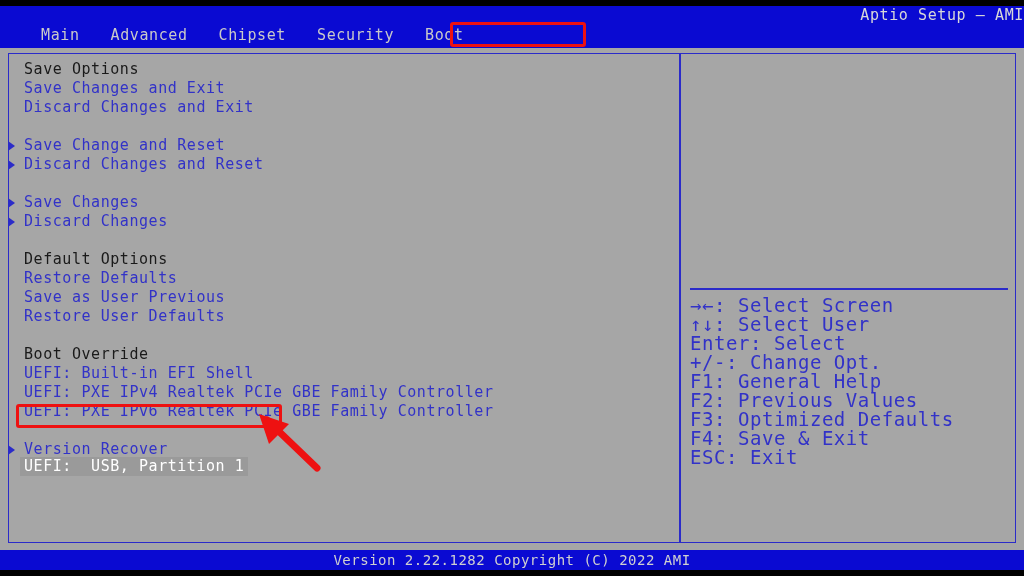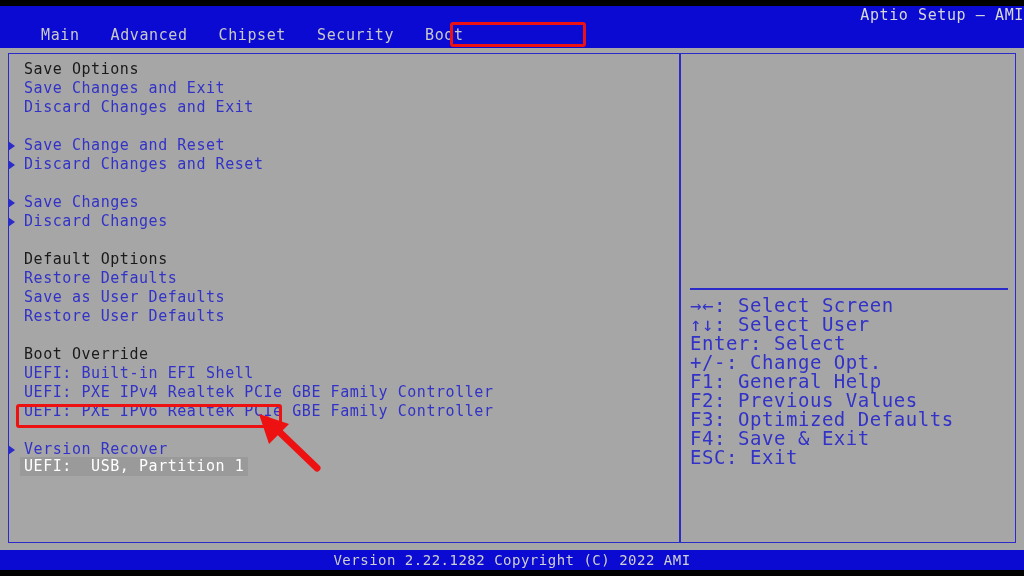--- a/index.html
+++ b/index.html
@@ -254,21 +254,21 @@
       <div class="row"><span class="label">Discard Changes and Exit</span></div>
       <div class="row spacer"></div>
       <div class="row"><span class="arrow"></span><span class="label">Save Change and Reset</span></div>
       <div class="row"><span class="arrow"></span><span class="label">Discard Changes and Reset</span></div>
       <div class="row spacer"></div>
       <div class="row"><span class="arrow"></span><span class="label">Save Changes</span></div>
       <div class="row"><span class="arrow"></span><span class="label">Discard Changes</span></div>
       <div class="row spacer"></div>
       <div class="row header-row"><span class="label">Default Options</span></div>
       <div class="row"><span class="label">Restore Defaults</span></div>
-      <div class="row"><span class="label">Save as User Defaults</span></div>
+      <div class="row"><span class="label">Save as User Previous</span></div>
       <div class="row"><span class="label">Restore User Defaults</span></div>
       <div class="row spacer"></div>
       <div class="row header-row"><span class="label">Boot Override</span></div>
       <div class="row"><span class="label">UEFI: Built-in EFI Shell</span></div>
       <div class="row"><span class="label">UEFI: PXE IPv4 Realtek PCIe GBE Family Controller</span></div>
       <div class="row"><span class="label">UEFI: PXE IPv6 Realtek PCIe GBE Family Controller</span></div>
       <div class="row selected"><span class="label">UEFI:  USB, Partition 1</span></div>
       <div class="row"><span class="arrow"></span><span class="label">Version Recover</span></div>
     </div>
 

